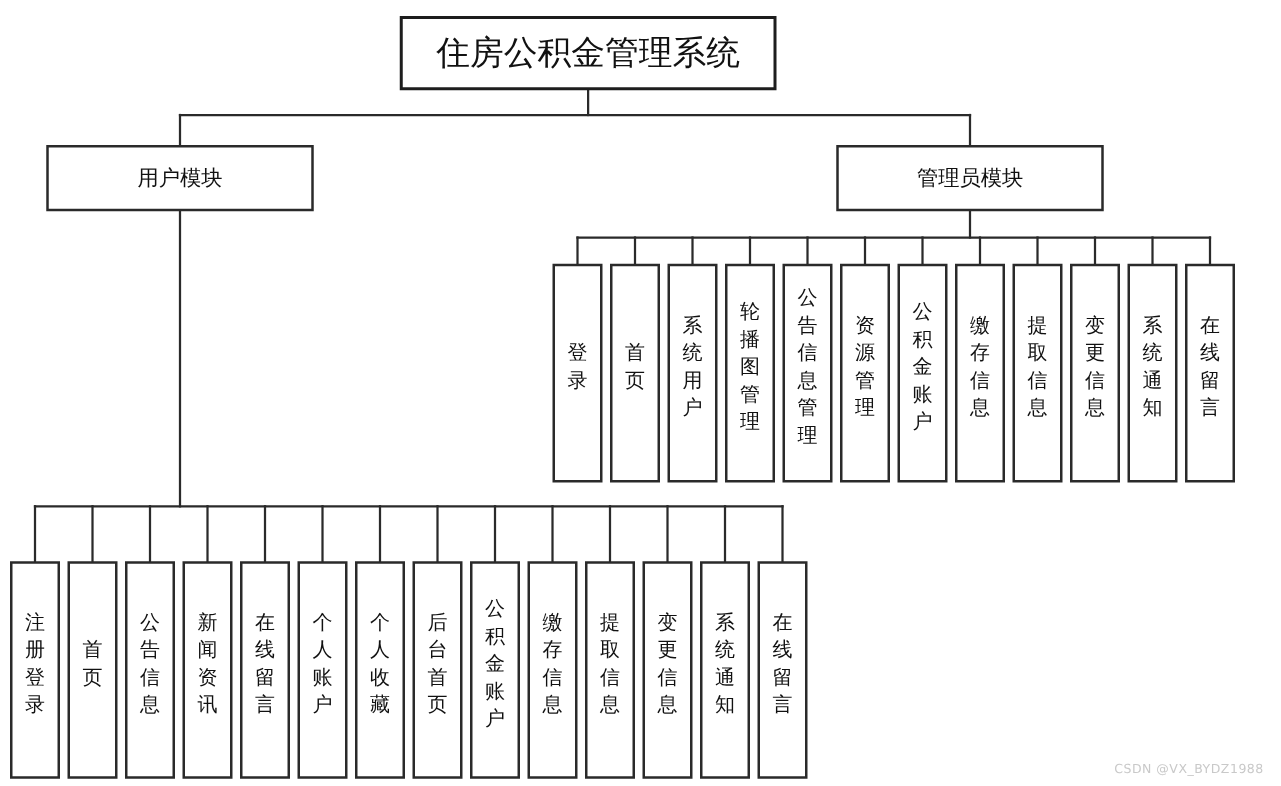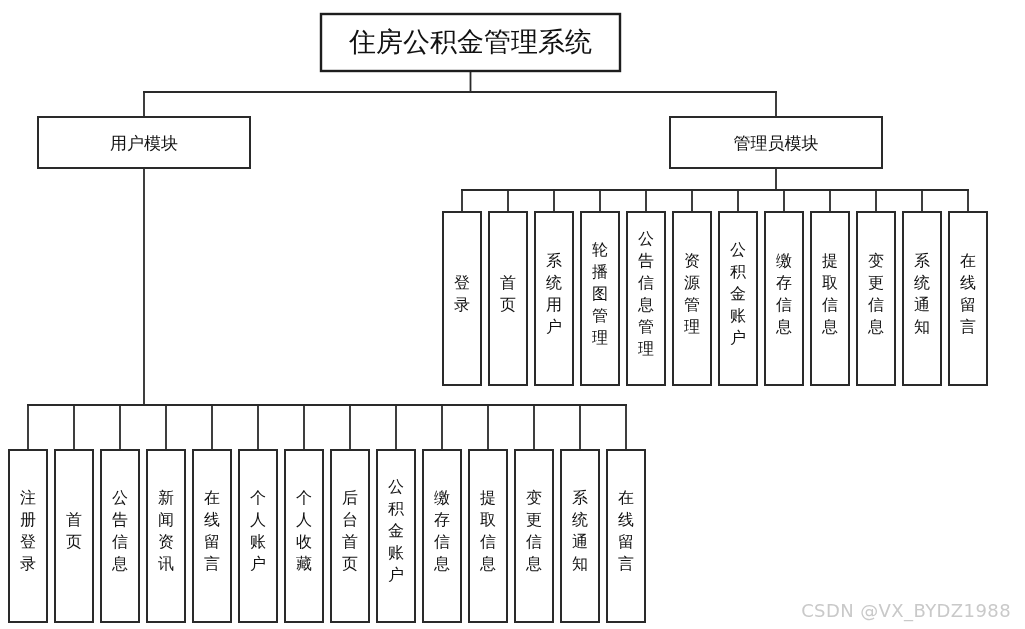--- a/index.html
+++ b/index.html
@@ -53,21 +53,21 @@
     font-family: "DejaVu Sans", "Liberation Sans", sans-serif;
     fill: #111111;
     font-size: 16px;
     text-anchor: middle;
   }
   .watermark {
     position: absolute;
     right: 14px;
     bottom: 8px;
     font-family: "DejaVu Sans", "Liberation Sans", sans-serif;
-    font-size: 18px;
+    font-size: 10px;
     color: #c9c9c9;
     letter-spacing: 0.4px;
     user-select: none;
   }
 </style>
 </head>
 <body>
 
 <svg id="diagram-root" viewBox="0 0 1025 629">
   <g id="connectors">

